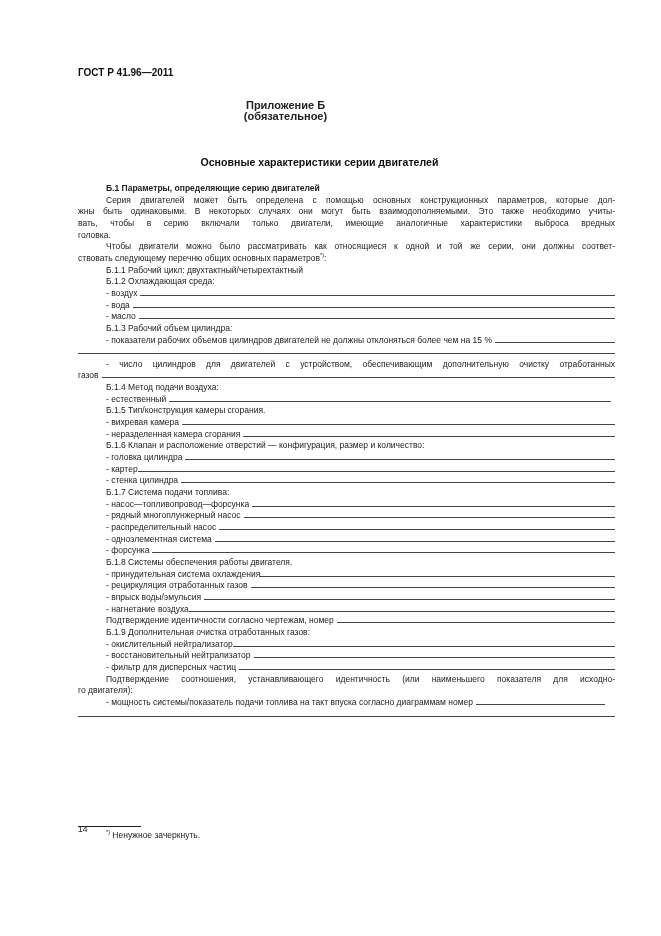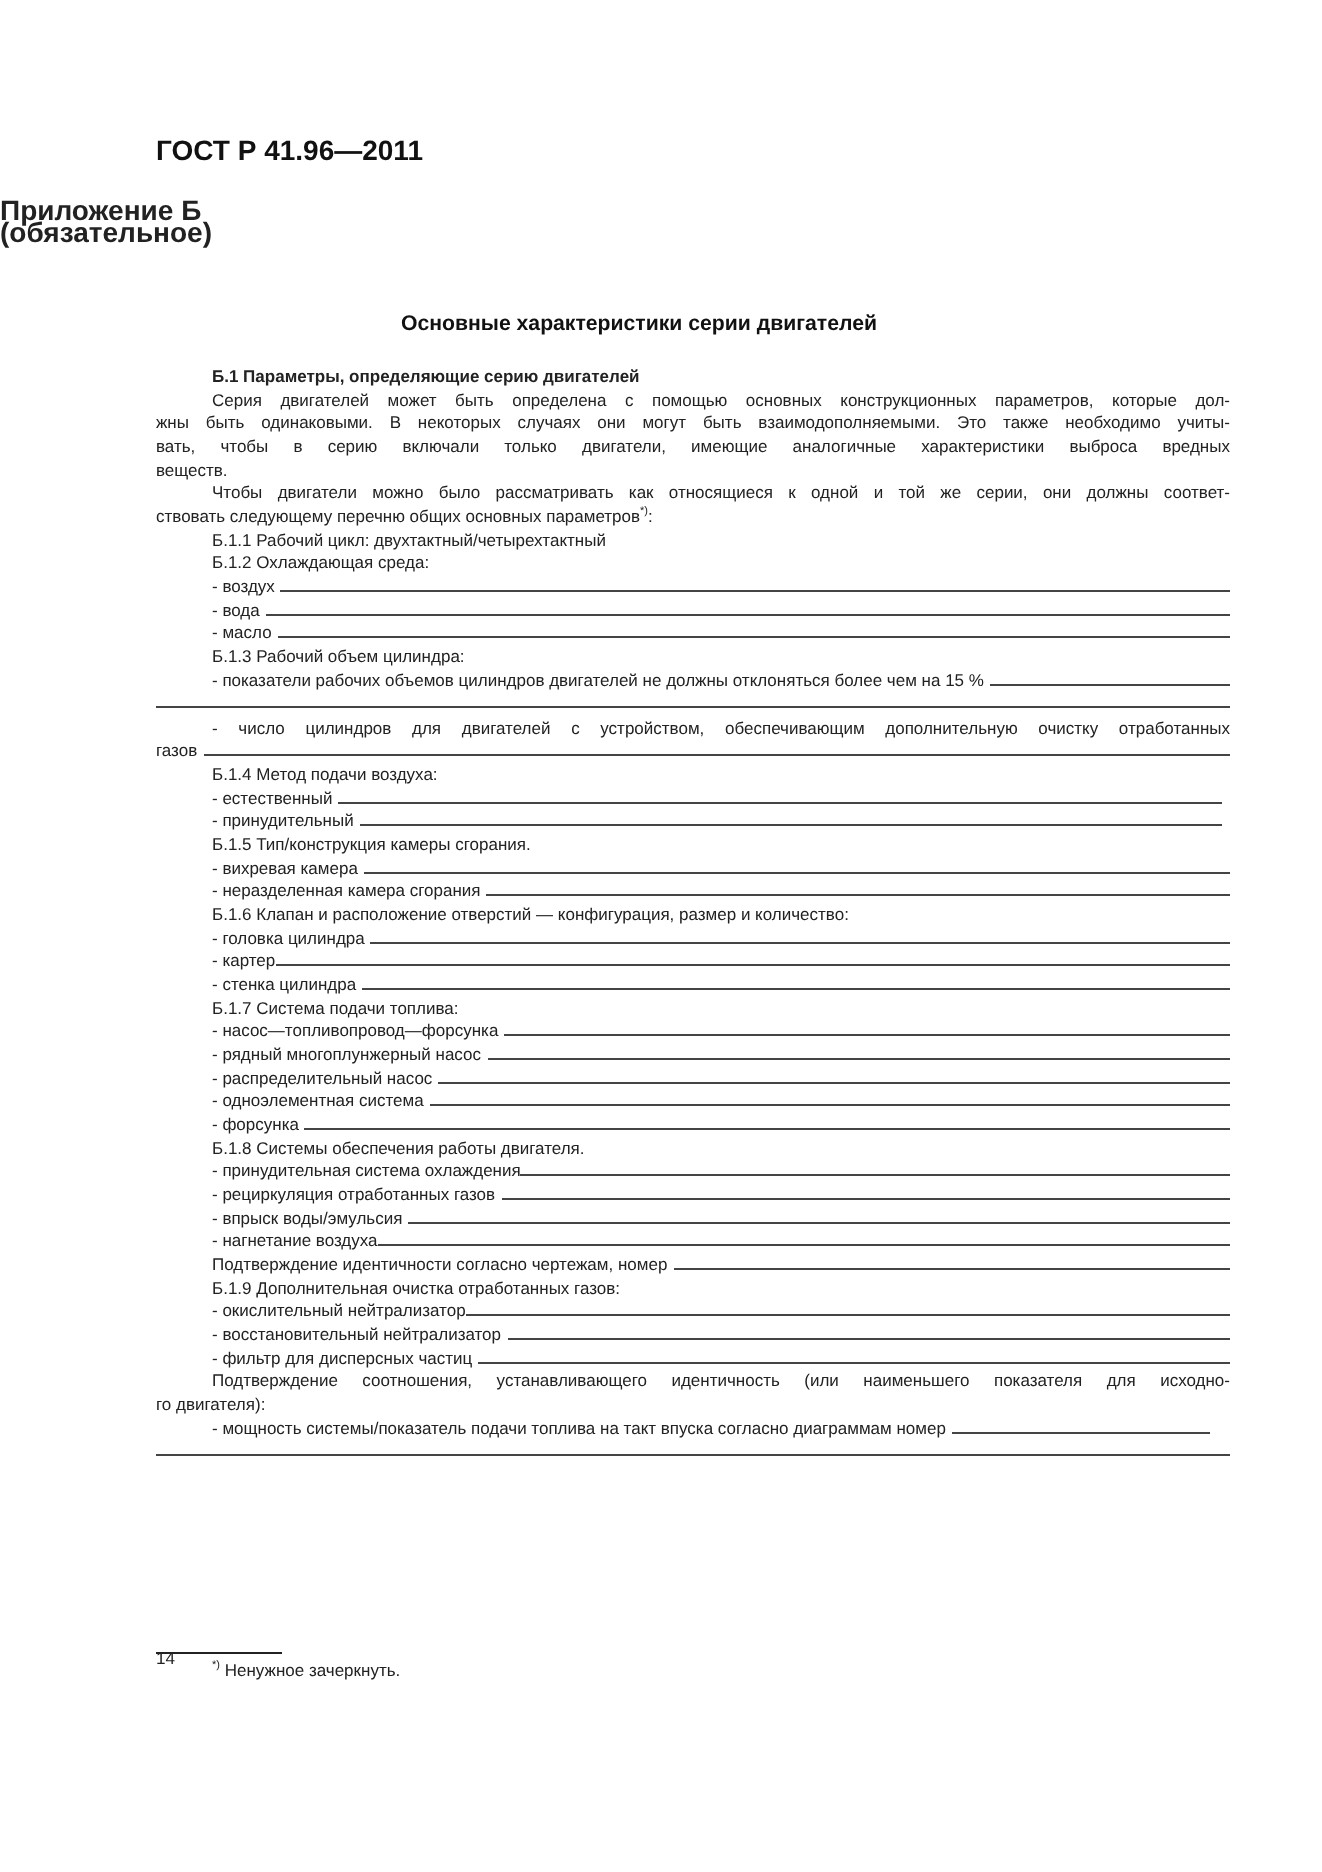--- a/index.html
+++ b/index.html
@@ -1,19 +1,19 @@
 <!DOCTYPE html>
 <html><head>
   <meta charset="utf-8">
   <style>
     html, body { margin: 0; padding: 0; background: #ffffff; }
     body { width: 661px; height: 936px; position: relative; overflow: hidden;
       font-family: "Liberation Sans", sans-serif; color: #1a1a1a; }
-    .doc-code { position: absolute; left: 78px; top: 67px; font-size: 14px; font-weight: bold; color: #111; }
-    .annex { position: absolute; left: 0; width: 571px; top: 100px; text-align: left; font-size: 14px; font-weight: bold; line-height: 11px; color: #222; }
+    .doc-code { position: absolute; left: 78px; top: 67px; font-size: 10px; font-weight: bold; color: #111; }
+    .annex { position: absolute; left: 0; width: 571px; top: 100px; text-align: center; font-size: 11px; font-weight: bold; line-height: 11px; color: #222; }
     .title { position: absolute; left: 0; width: 639px; top: 156px; text-align: center; font-size: 10.6px; font-weight: bold; color: #111; }
     .body { position: absolute; left: 78px; width: 537px; top: 183px; font-size: 8.5px; line-height: 11.65px; color: #222; }
     .line { white-space: nowrap; display: flex; align-items: baseline; }
     .ind { padding-left: 28px; }
     .just { text-align: justify; text-align-last: justify; white-space: normal; display: block; }
     .last { text-align: left; display: block; white-space: normal; }
     .bold { font-weight: bold; }
     .fill { flex: 1; border-bottom: 0.8px solid #444; margin-left: 3px; height: 7px; align-self: baseline; }
     .fill.tight { margin-left: 0; }
     .fullrule { border-bottom: 0.8px solid #444; height: 7px; margin-bottom: 4.65px; }
@@ -34,21 +34,21 @@
 </div>
 
 <div class="title">Основные характеристики серии двигателей</div>
 
 <div class="body">
   <div class="line ind bold">Б.1  Параметры, определяющие серию двигателей</div>
 
   <div class="line ind just">Серия двигателей может быть определена с помощью основных конструкционных параметров, которые дол-</div>
   <div class="line just">жны быть одинаковыми. В некоторых случаях они могут быть взаимодополняемыми. Это также необходимо учиты-</div>
   <div class="line just">вать, чтобы в серию включали только двигатели, имеющие аналогичные характеристики выброса вредных</div>
-  <div class="line last">веществ.</div>
+  <div class="line last">головка.</div>
 
   <div class="line ind just">Чтобы двигатели можно было рассматривать как относящиеся к одной и той же серии, они должны соответ-</div>
   <div class="line last"><span>ствовать следующему перечню общих основных параметров</span><sup>*)</sup><span>:</span></div>
 
   <div class="line ind">Б.1.1  Рабочий цикл: двухтактный/четырехтактный</div>
 
   <div class="line ind">Б.1.2  Охлаждающая среда:</div>
   <div class="line ind">
       <span>- воздух</span>
       <span class="fill"></span>
@@ -70,24 +70,20 @@
   <div class="fullrule"></div>
   <div class="line ind just">- число цилиндров для двигателей с устройством, обеспечивающим дополнительную очистку отработанных</div>
   <div class="line">
       <span>газов</span>
       <span class="fill"></span>
     </div>
 
   <div class="line ind">Б.1.4  Метод подачи воздуха:</div>
   <div class="line ind" style="padding-right:4px">
       <span>- естественный</span>
-      <span class="fill"></span>
-    </div>
-  <div class="line ind" style="padding-right:4px">
-      <span>- принудительный</span>
       <span class="fill"></span>
     </div>
 
   <div class="line ind">Б.1.5  Тип/конструкция камеры сгорания.</div>
   <div class="line ind">
       <span>- вихревая камера</span>
       <span class="fill"></span>
     </div>
   <div class="line ind">
       <span>- неразделенная камера сгорания</span>

